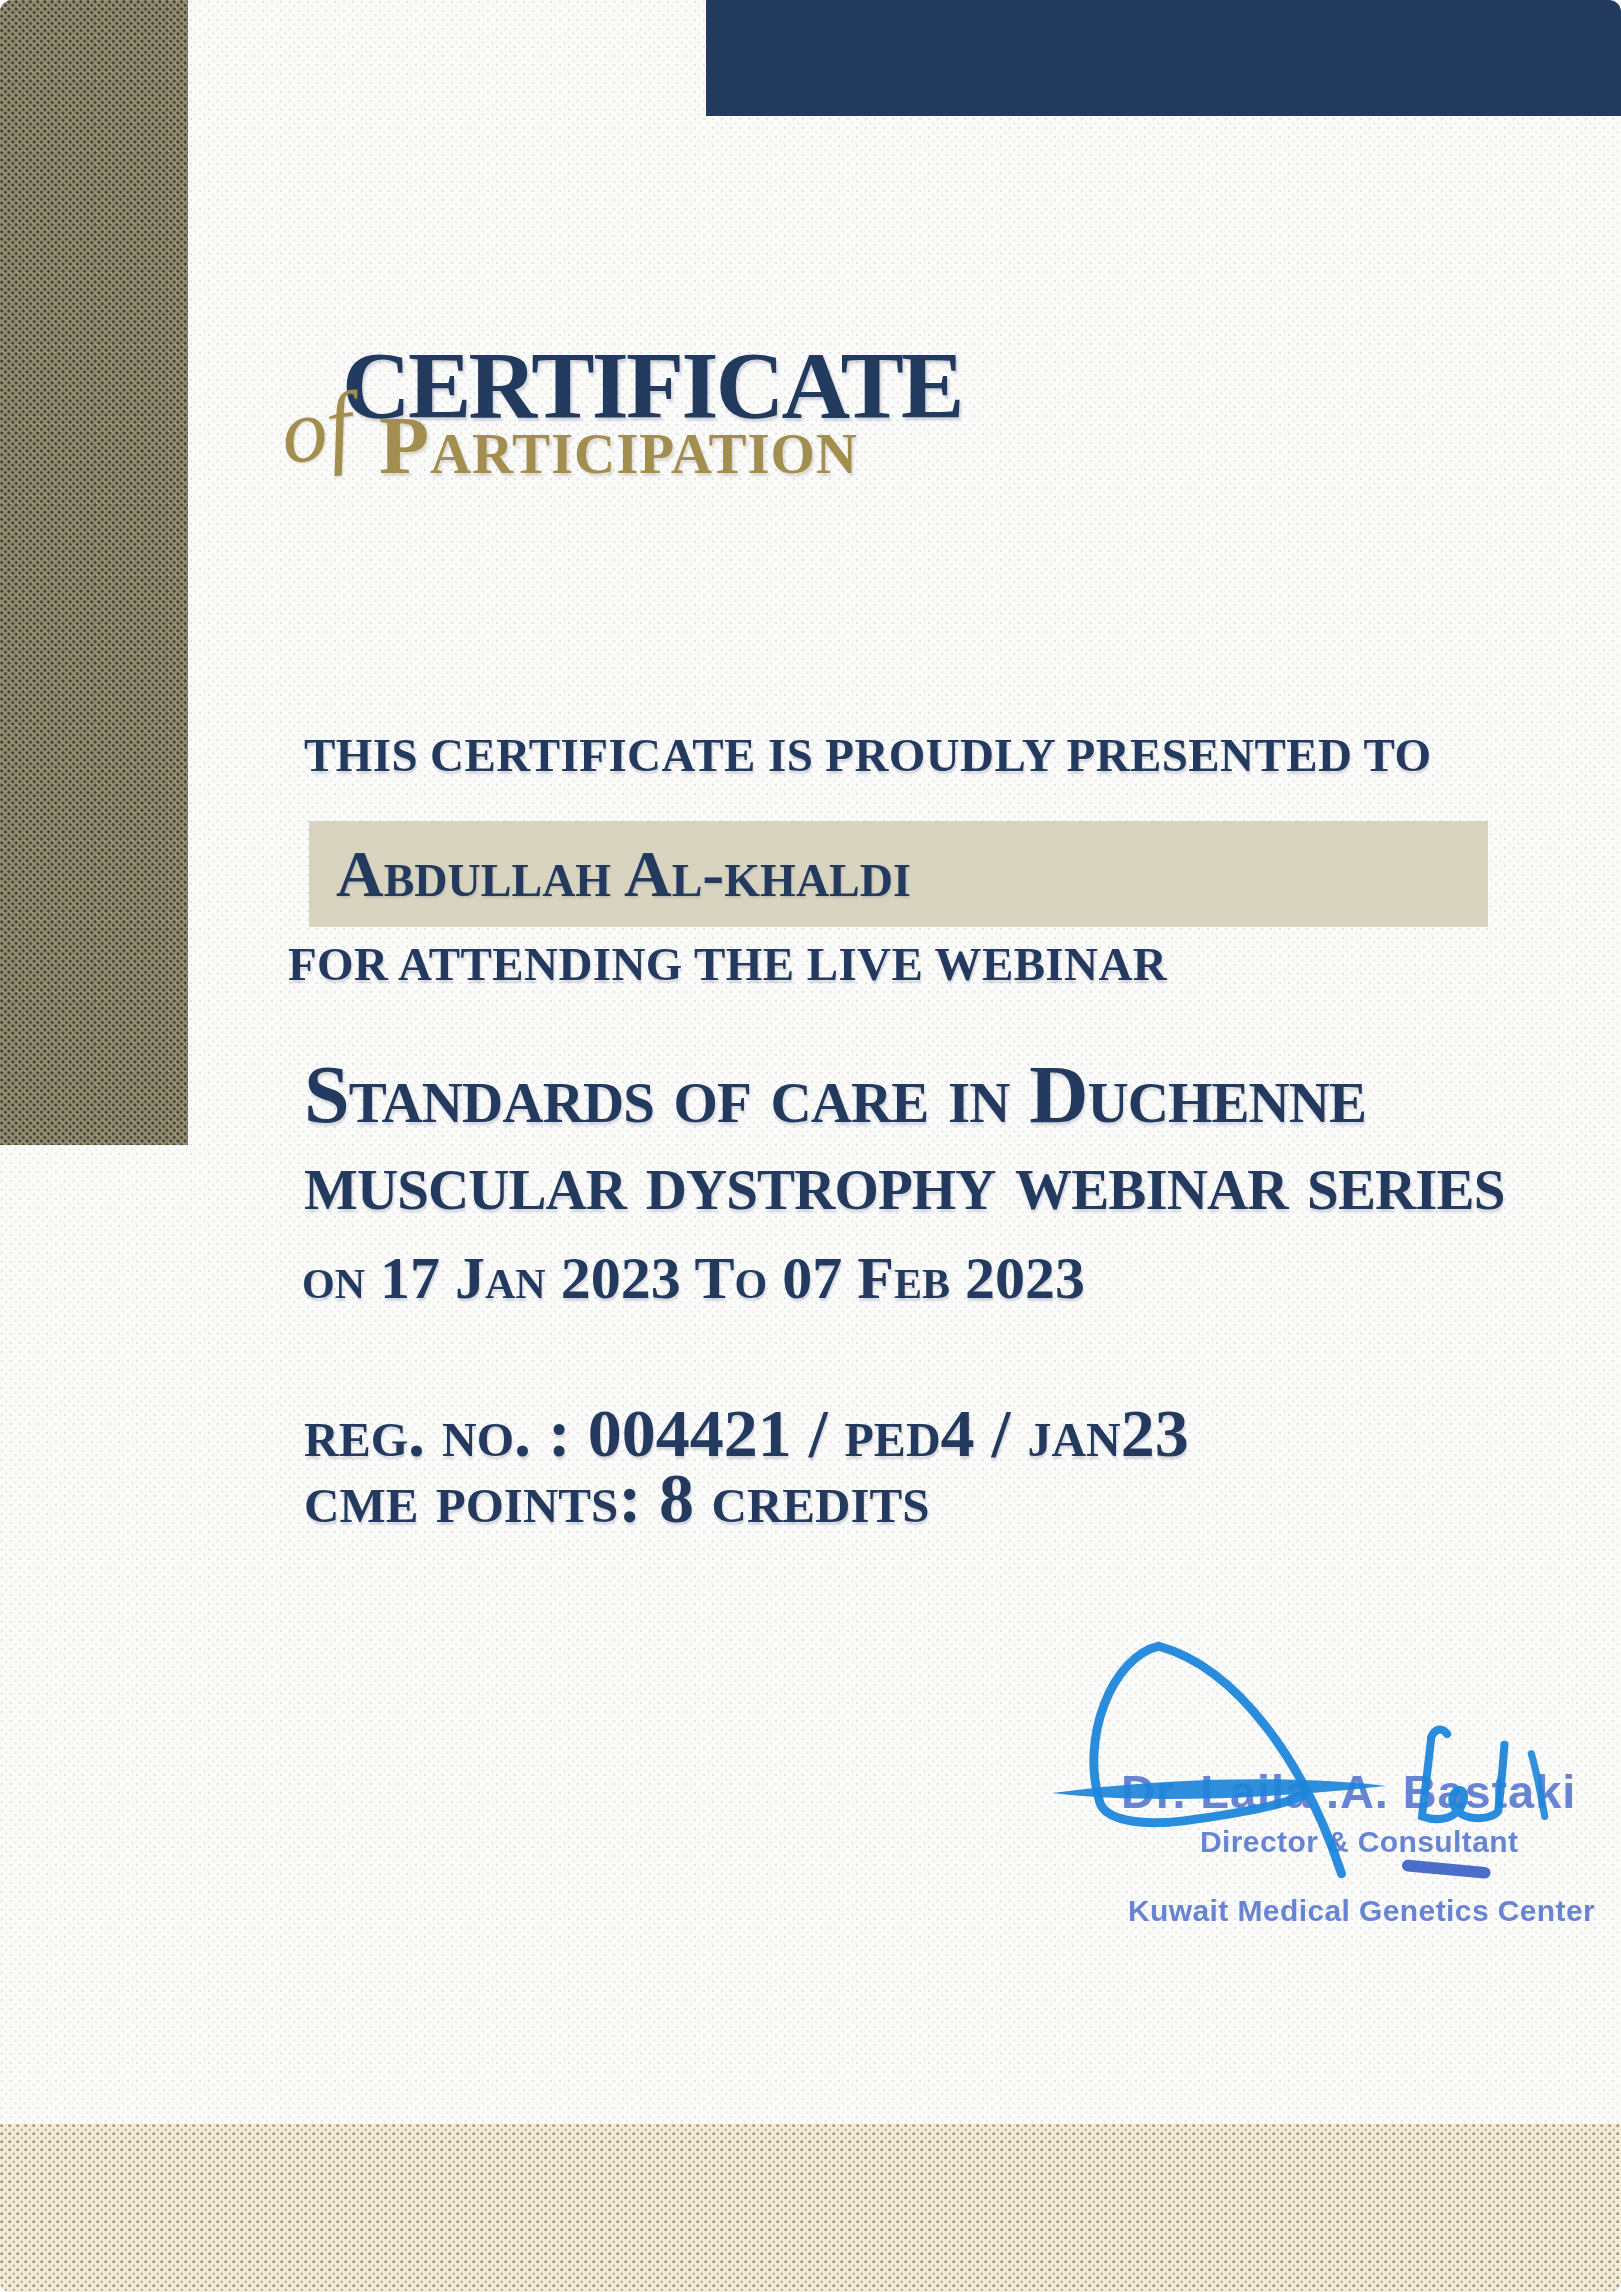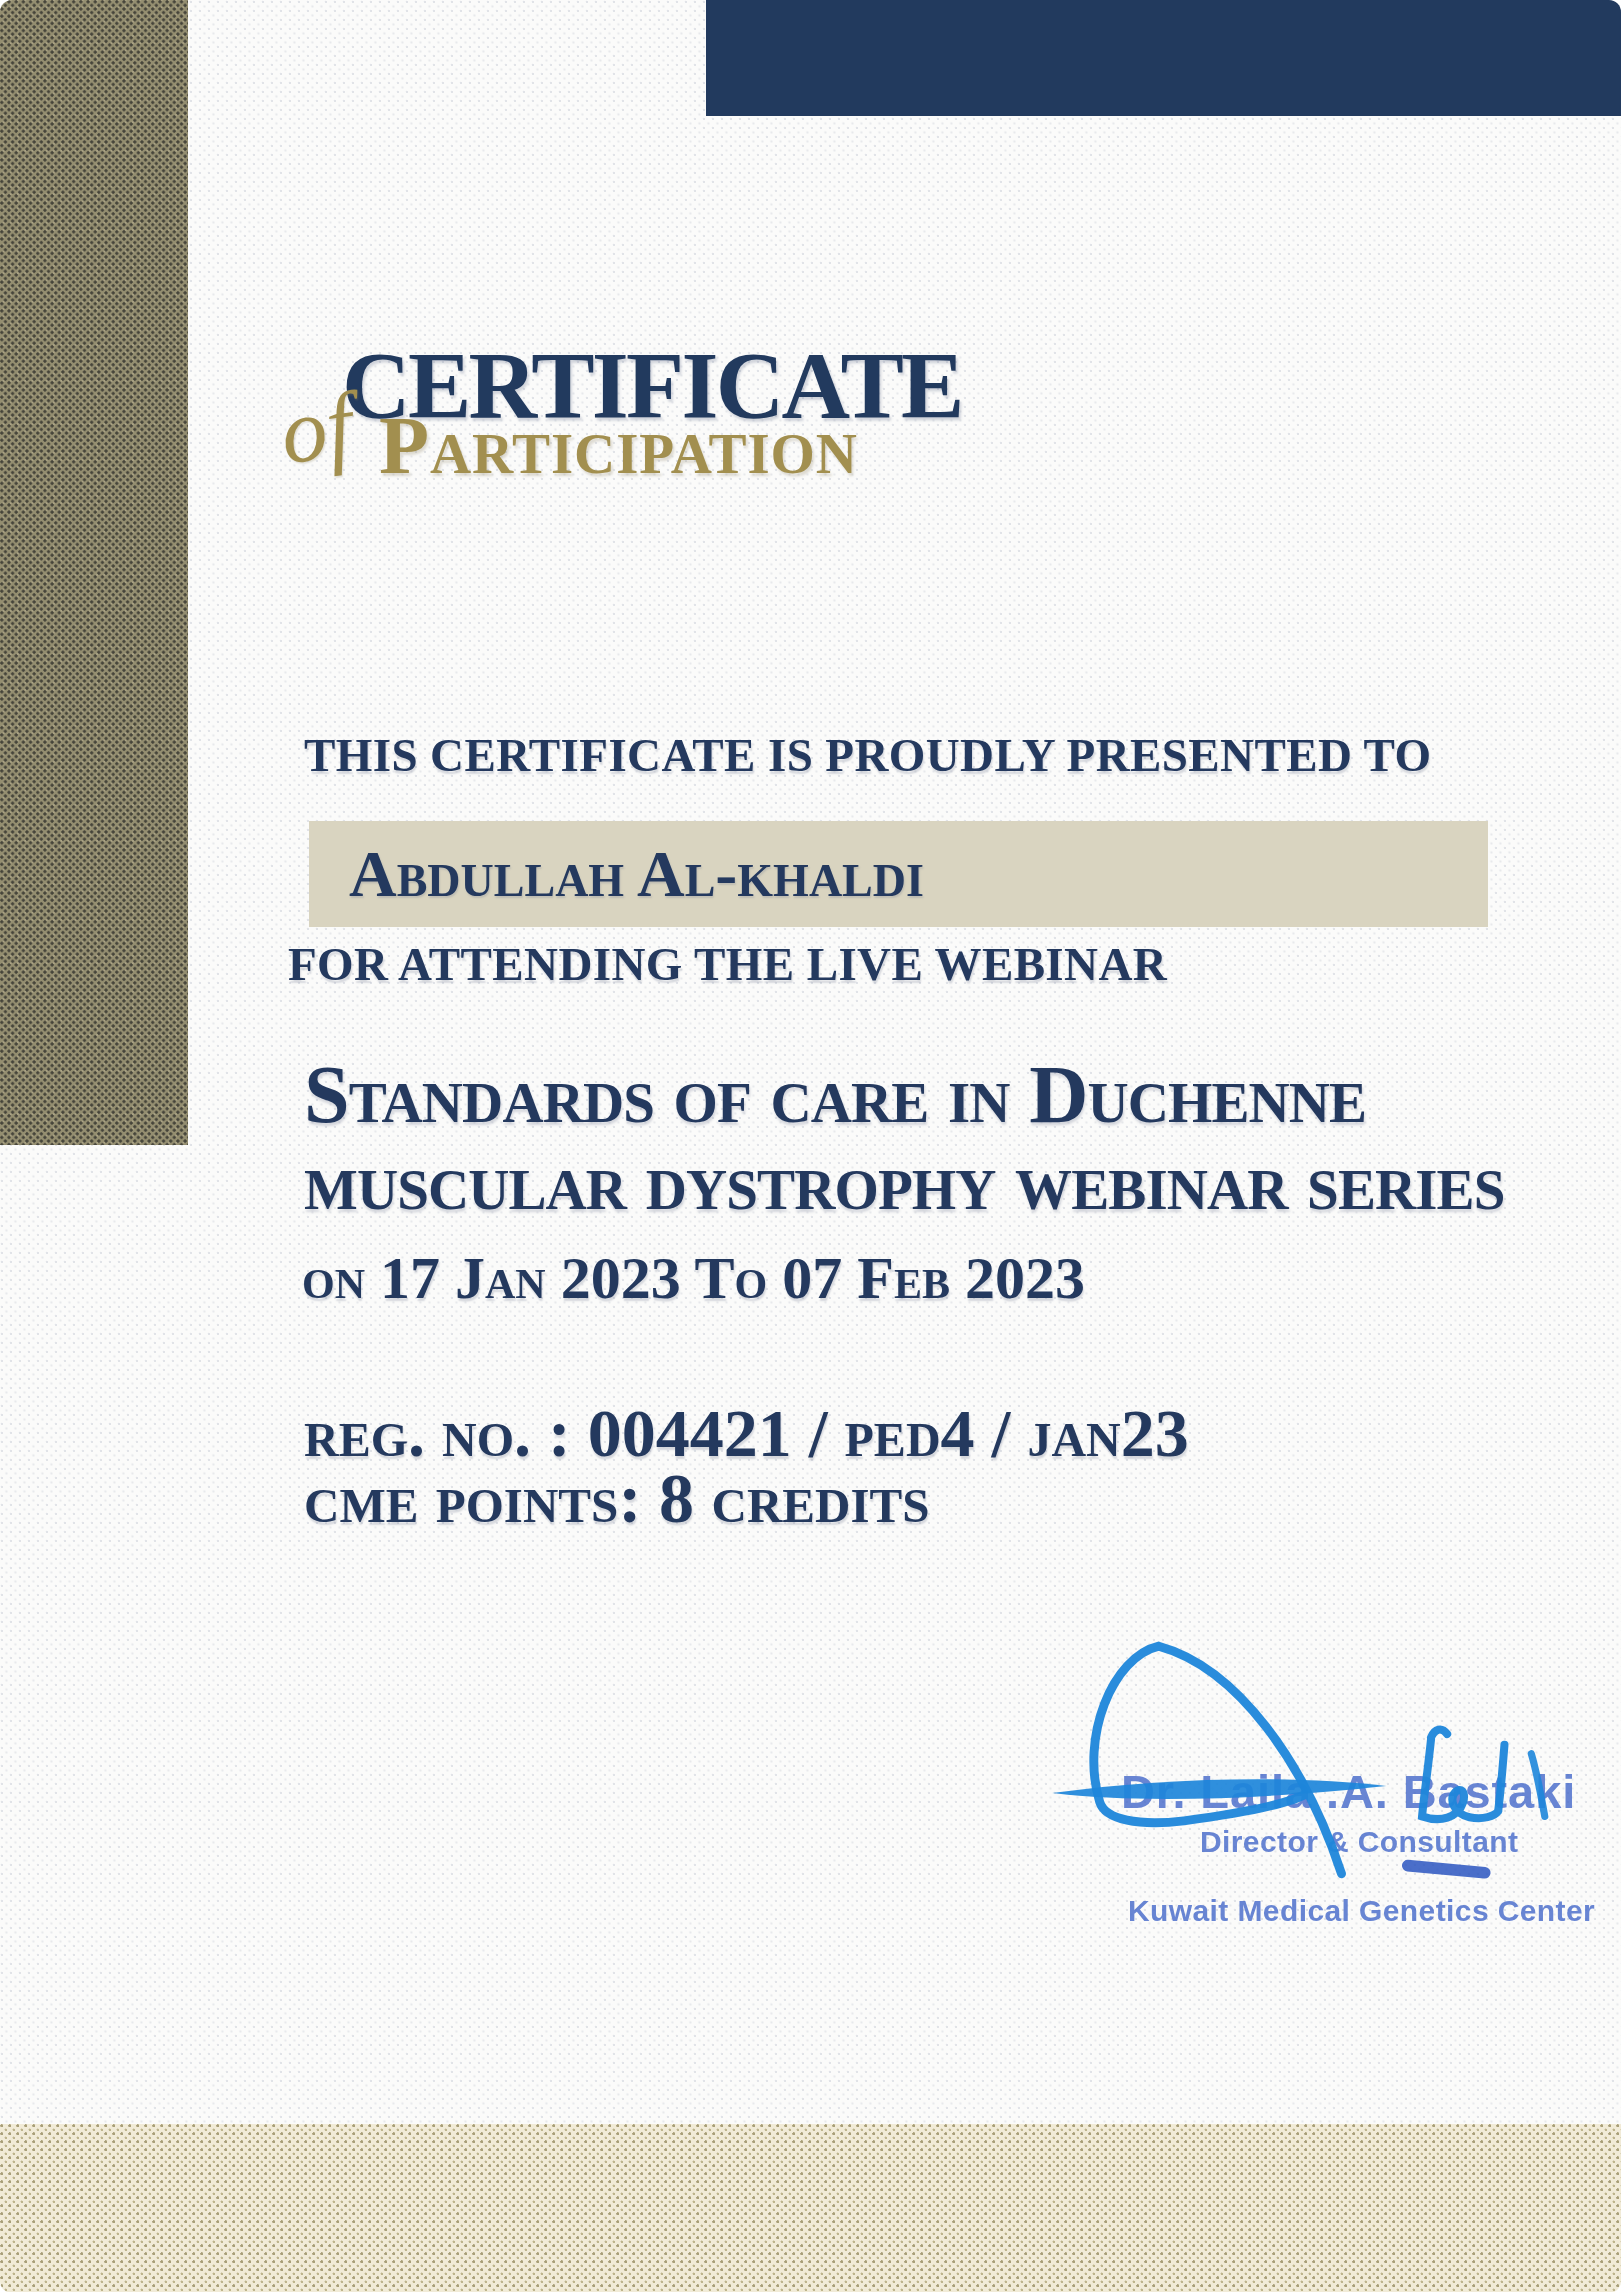--- a/index.html
+++ b/index.html
@@ -69,21 +69,21 @@
   }
   .presented-label{left:304px;top:732px;font-size:47px;letter-spacing:0.4px;}
   .name-box{
     position:absolute;left:309px;top:821px;width:1179px;height:106px;
     background:#d9d4c0;
     display:flex;align-items:center;
   }
   .recipient-name{
     font-size:66px;font-weight:bold;color:#24395e;
     font-variant:small-caps;letter-spacing:0px;line-height:1;
-    padding-left:40px;white-space:nowrap;
+    padding-left:27px;white-space:nowrap;
     text-shadow:0.9px 1.8px 1.8px rgba(110,118,140,0.25);
   }
   .attending-label{left:288px;top:941px;font-size:47px;letter-spacing:0.4px;text-align:center;}
   .webinar-title{
     position:absolute;left:304px;top:1032px;
     font-size:82px;font-weight:bold;color:#24395e;
     font-variant:small-caps;letter-spacing:-0.9px;line-height:87px;
     white-space:nowrap;
     text-shadow:0.9px 2.7px 2.7px rgba(118,127,148,0.30);
     margin-top:19px;

